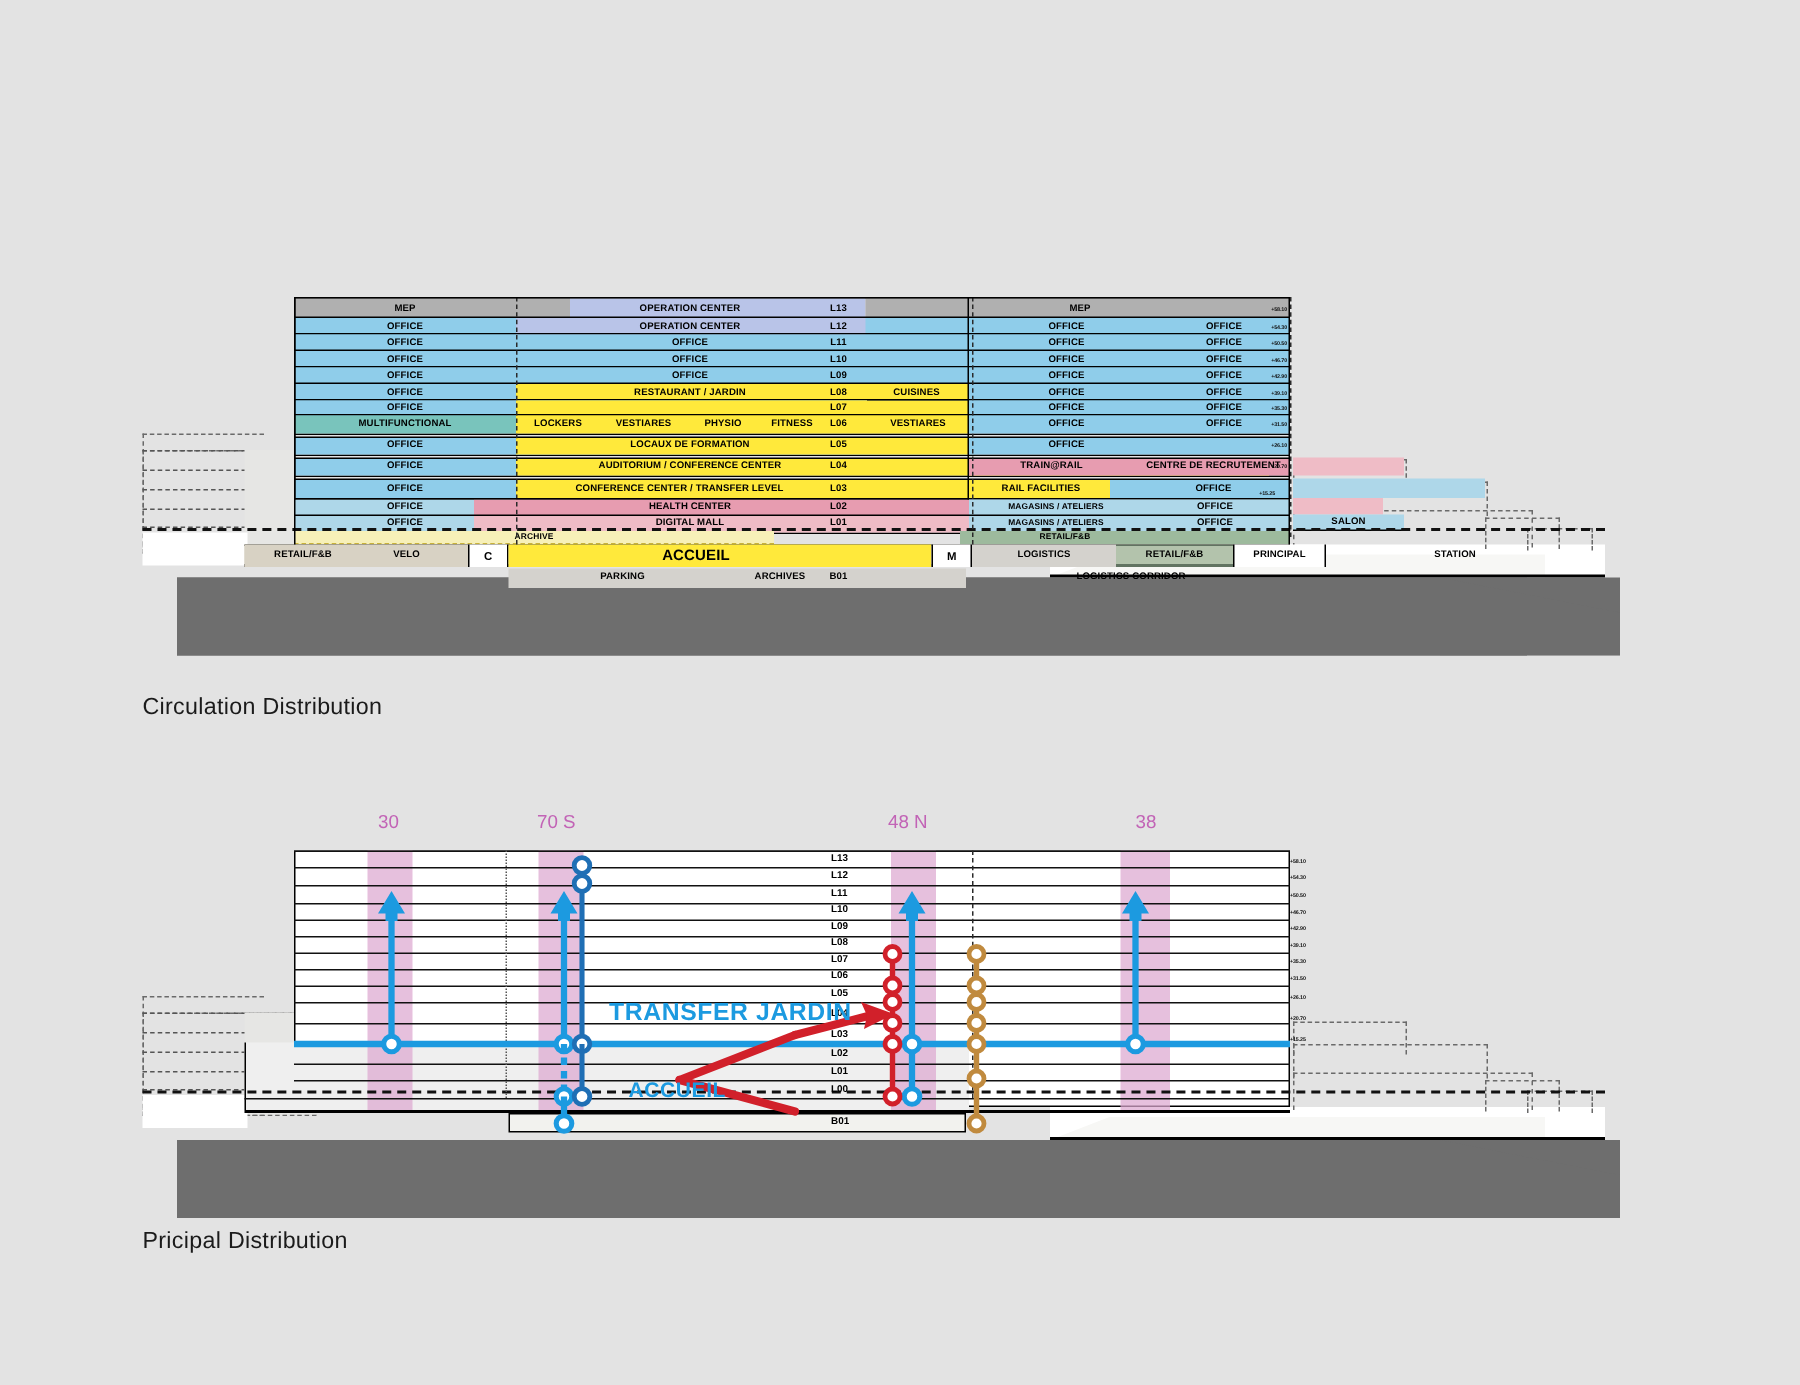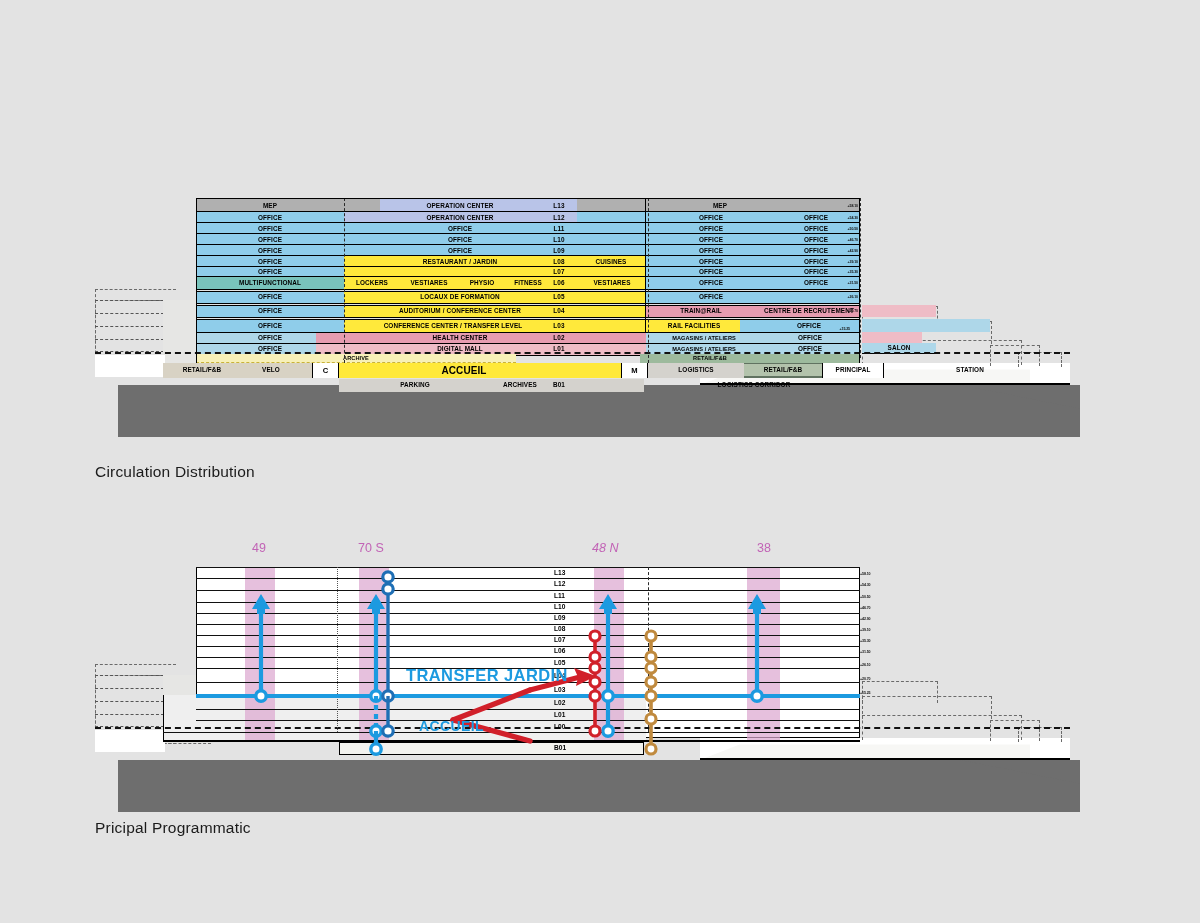--- a/index.html
+++ b/index.html
@@ -538,23 +538,23 @@
     <div class="lvl" style="left:554px;top:116px;">L07</div>
     <div class="lvl" style="left:554px;top:127px;">L06</div>
     <div class="lvl" style="left:554px;top:139px;">L05</div>
     <div class="lvl" style="left:554px;top:152px;">L04</div>
     <div class="lvl" style="left:554px;top:166px;">L03</div>
     <div class="lvl" style="left:554px;top:179px;">L02</div>
     <div class="lvl" style="left:554px;top:191px;">L01</div>
     <div class="lvl" style="left:554px;top:203px;">L00</div>
     <div class="lvl" style="left:554px;top:224px;">B01</div>
 
-    <div class="colname" style="left:252px;top:21px;">49</div>
+    <div class="colname" style="left:252px;top:21px;">30</div>
     <div class="colname" style="left:358px;top:21px;">70 S</div>
-    <div class="colname" style="left:592px;top:21px;font-style:italic;">48 N</div>
+    <div class="colname" style="left:592px;top:21px;">48 N</div>
     <div class="colname" style="left:757px;top:21px;">38</div>
 
     <svg width="1200" height="400">
       <defs>
         <marker id="arrowBlue" markerWidth="7" markerHeight="7" refX="3" refY="3.5" orient="auto" markerUnits="strokeWidth">
           <path d="M0.3,6.8 L3,1 L5.7,6.8 Z" fill="#1c9ae0"></path>
         </marker>
       </defs>
 
       <line x1="196" y1="176" x2="860" y2="176" stroke="#1c9ae0" stroke-width="4.2"></line>
@@ -618,16 +618,16 @@
     <div class="elev" style="left:860px;top:75px;">+50.50</div>
     <div class="elev" style="left:860px;top:86px;">+46.70</div>
     <div class="elev" style="left:860px;top:97px;">+42.90</div>
     <div class="elev" style="left:860px;top:108px;">+39.10</div>
     <div class="elev" style="left:860px;top:119px;">+35.30</div>
     <div class="elev" style="left:860px;top:130px;">+31.50</div>
     <div class="elev" style="left:860px;top:143px;">+26.10</div>
     <div class="elev" style="left:860px;top:157px;">+20.70</div>
     <div class="elev" style="left:860px;top:171px;">+15.25</div>
 
-    <div class="caption" style="left:95px;top:299px;">Pricipal Programmatic</div>
+    <div class="caption" style="left:95px;top:299px;">Pricipal Distribution</div>
   </div>
 
 </div>
 
 </body></html>

